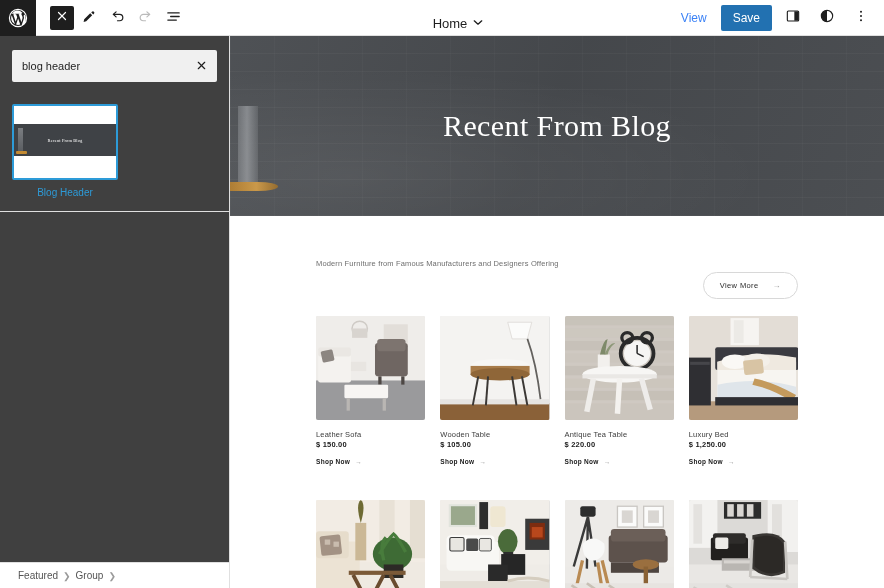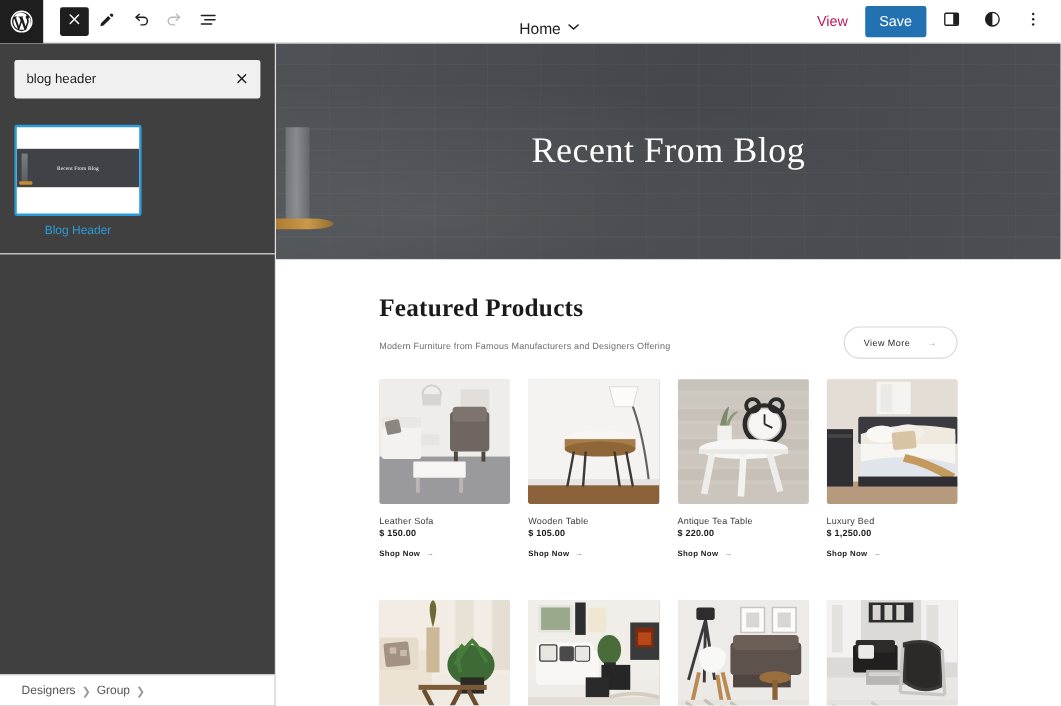--- a/index.html
+++ b/index.html
@@ -72,21 +72,21 @@
 
   .header-right {
     margin-left: auto;
     display: flex; align-items: center;
     gap: 8px;
     padding-right: 10px;
     position: relative;
     z-index: 5;
   }
   .view-link {
-    font-size: 12px; color: #be185d;
+    font-size: 12px; color: #3b82f6;
     text-decoration: none;
     padding: 4px 6px;
     cursor: pointer;
   }
   .save-btn {
     background: #2271b1;
     color: #fff;
     font-size: 12px;
     border: none;
     border-radius: 2px;
@@ -468,41 +468,40 @@
             <div class="pattern-thumb-lamp"></div>
             <div class="pattern-thumb-lampbase"></div>
           </div>
           <div class="pattern-label">Blog Header</div>
         </div>
       </div>
 
       <div class="sidebar-spacer"></div>
 
       <div class="breadcrumb-bar">
-        <span class="crumb">Designers</span>
+        <span class="crumb">Featured</span>
         <span class="crumb-sep">❯</span>
         <span class="crumb">Group</span>
         <span class="crumb-sep">❯</span>
       </div>
     </div>
 
     <div class="canvas">
 
       <div class="hero">
         <div class="hero-lamp"></div>
         <div class="hero-lamp-base"></div>
         <div class="hero-title">Recent From Blog</div>
       </div>
 
       <div class="featured">
         <div class="featured-inner">
 
           <div class="featured-head">
             <div>
-              <div class="featured-title">Featured Products</div>
               <div class="featured-desc">
                 <div>Modern Furniture from Famous Manufacturers and Designers Offering</div>
               </div>
             </div>
             <button class="view-more-btn">
               <span>View More</span>
               <span class="arrow">→</span>
             </button>
           </div>
 

